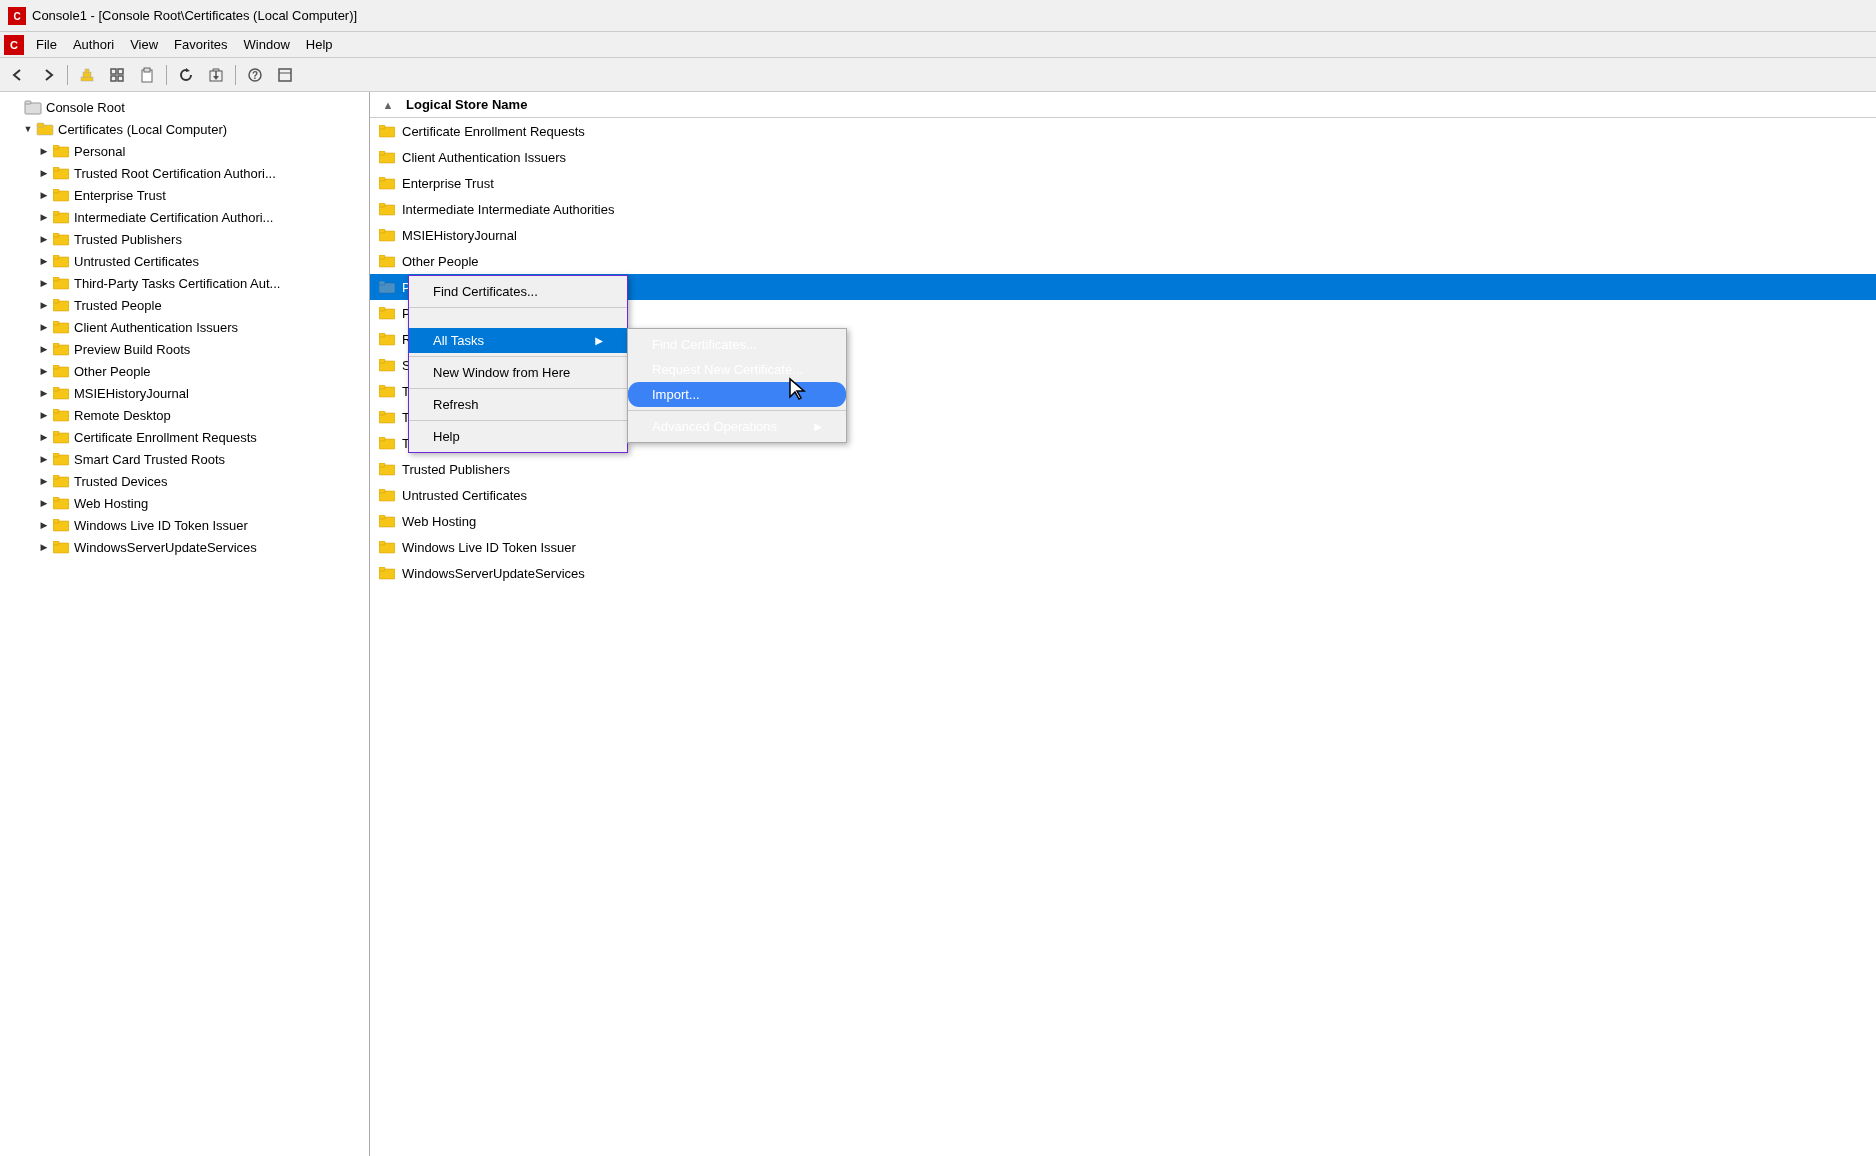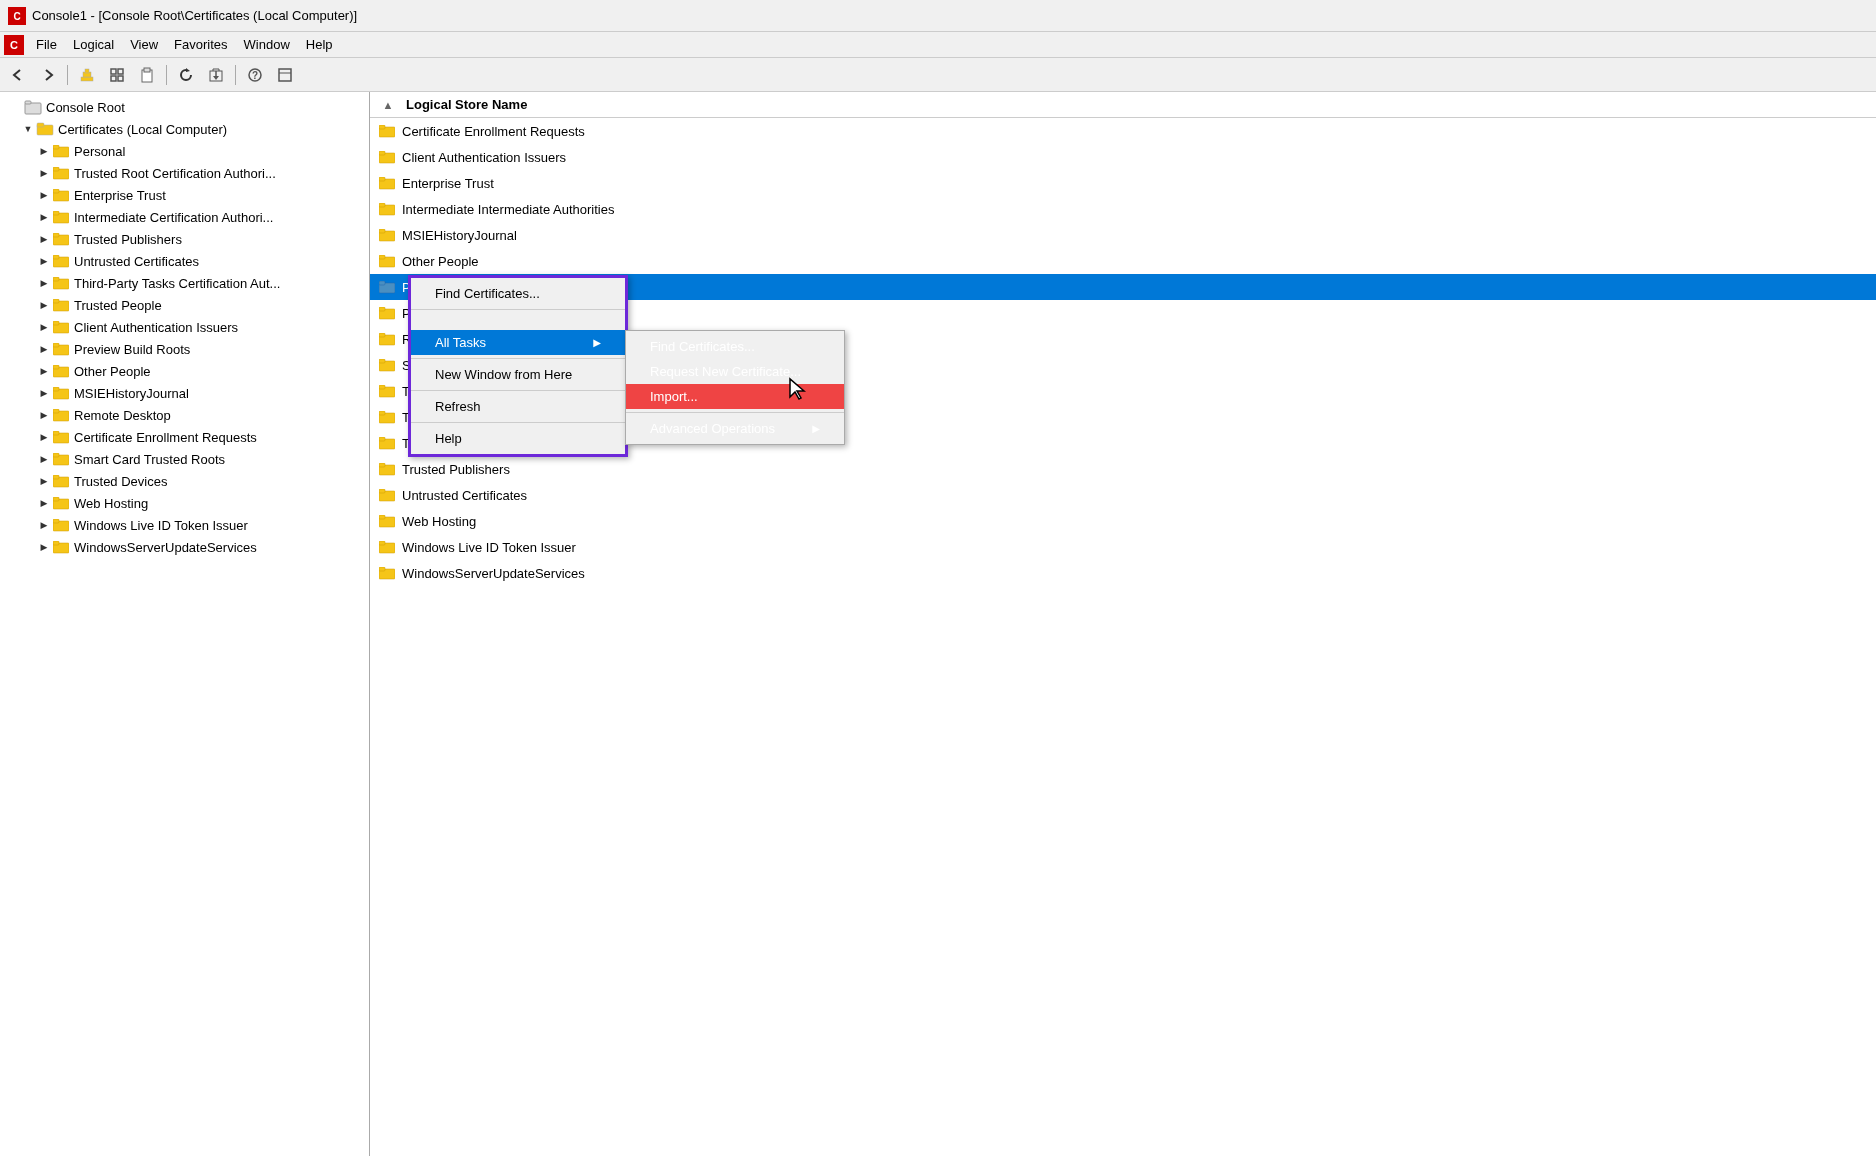--- a/index.html
+++ b/index.html
@@ -183,21 +183,21 @@
     
     .context-menu-container {
       position: absolute;
       top: 210px;
       left: 50px;
       z-index: 100;
     }
 
     .context-menu {
       background: #f0f0f0;
-      border: 3px solid #6d28d9;
+      border: 1px solid #6d28d9;
       box-shadow: 2px 2px 6px rgba(0,0,0,0.3);
       min-width: 220px;
       padding: 3px 0;
     }
 
     .context-menu-item {
       padding: 5px 24px;
       cursor: pointer;
       display: flex;
       align-items: center;
@@ -229,21 +229,21 @@
 </div>
 
 <div class="menu-bar">
   <div class="menu-bar-logo">
     <svg width="18" height="18" viewBox="0 0 18 18">
       <rect x="1" y="1" width="16" height="16" fill="#cc0000" rx="1"></rect>
       <text x="9" y="13" text-anchor="middle" fill="white" font-size="11" font-weight="bold">C</text>
     </svg>
   </div>
   <div class="menu-bar-item">File</div>
-  <div class="menu-bar-item">Logical</div>
+  <div class="menu-bar-item">Authori</div>
   <div class="menu-bar-item">View</div>
   <div class="menu-bar-item">Favorites</div>
   <div class="menu-bar-item">Window</div>
   <div class="menu-bar-item">Help</div>
 </div>
 
 <div class="toolbar">
   <button class="toolbar-btn">
     <svg width="16" height="16" viewBox="0 0 16 16">
         <path d="M10 3 L4 8 L10 13" stroke="#333" stroke-width="2" fill="none"></path>
@@ -726,21 +726,21 @@
           <span>All Tasks</span>
           <span class="context-menu-arrow">▶</span>
 
           <div style="position:absolute; left:100%; top:0; background:#f0f0f0; border:1px solid #aaa; box-shadow:2px 2px 6px rgba(0,0,0,0.3); min-width:220px; padding:3px 0; z-index:200;">
             <div class="context-menu-item">
               <span>Find Certificates...</span>
             </div>
             <div class="context-menu-item">
               <span>Request New Certificate...</span>
             </div>
-            <div class="context-menu-item" style="background:#ef4444; color:white;">
+            <div class="context-menu-item" style="background:#3b82f6; color:white;border-radius:11px;">
               <span>Import...</span>
             </div>
             <div class="context-menu-sep"></div>
             <div class="context-menu-item">
               <span>Advanced Operations</span>
               <span class="context-menu-arrow">▶</span>
             </div>
           </div>
         </div>
         <div class="context-menu-sep"></div>

